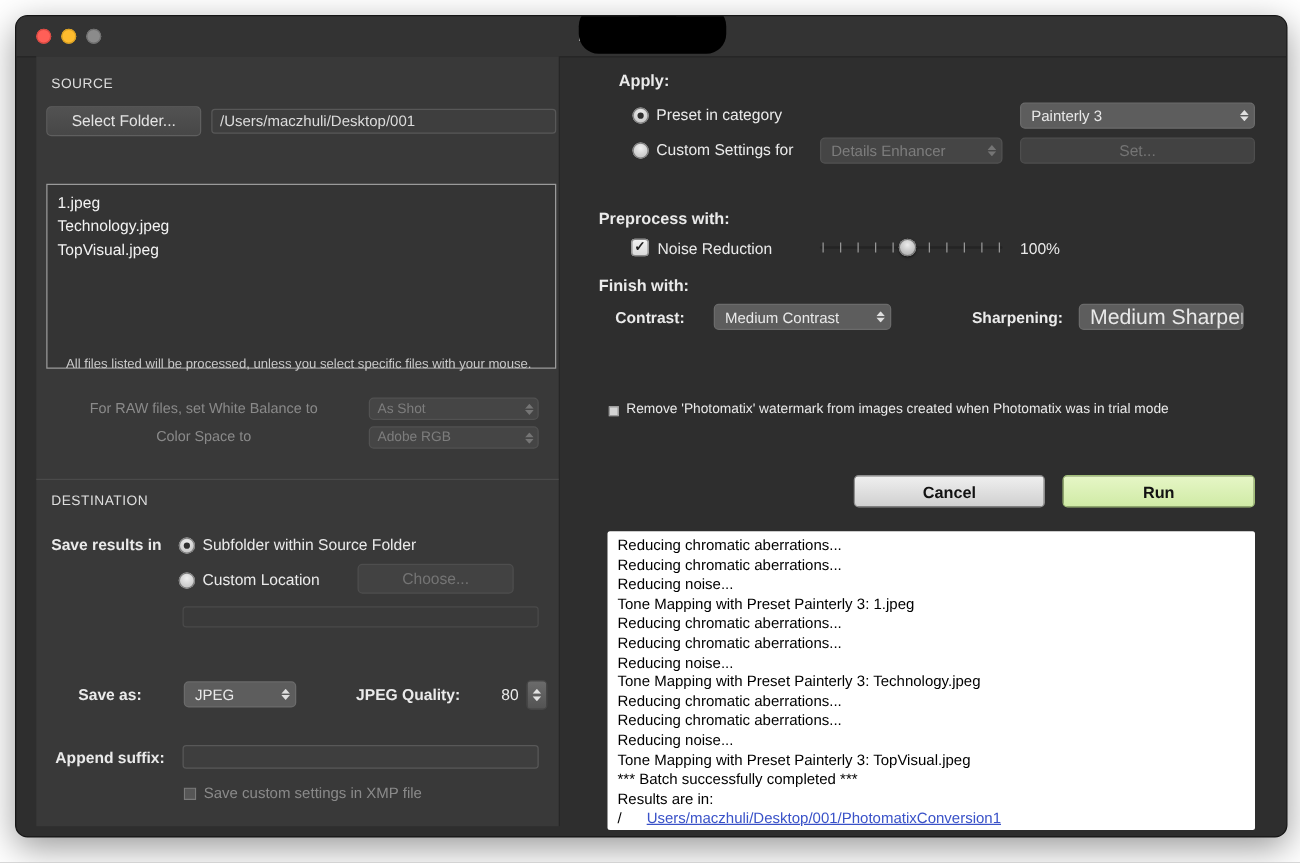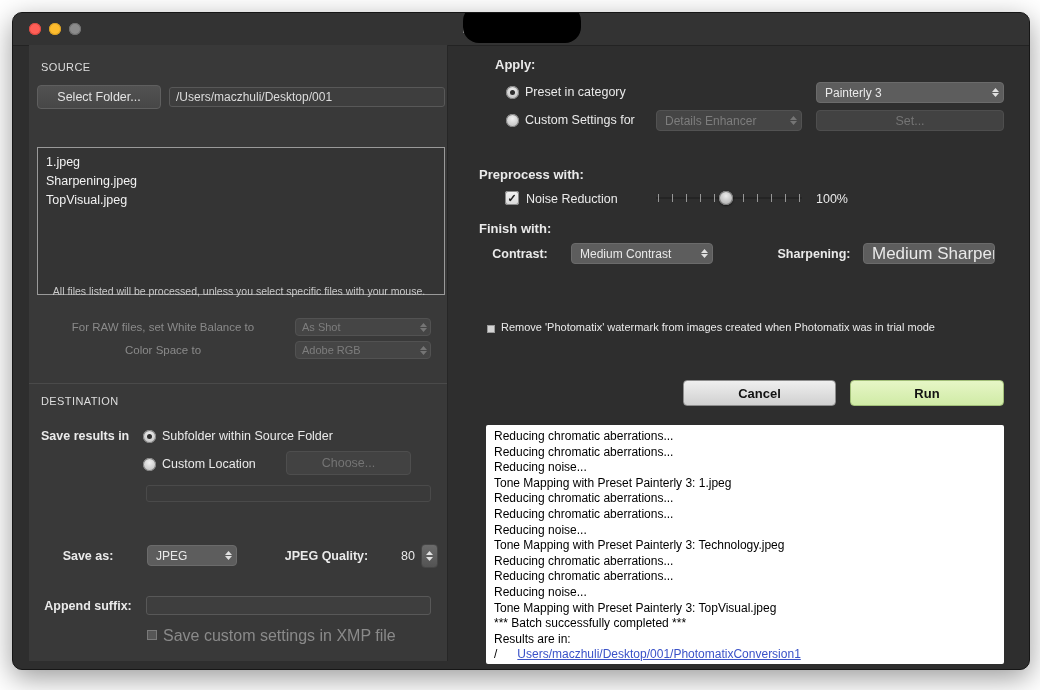--- a/index.html
+++ b/index.html
@@ -90,21 +90,21 @@
     </div>
 
     <div class="left-panel">
       <div class="heading" style="left:12px;top:16px;">SOURCE</div>
 
       <div class="btn btn-dark" style="left:8px;top:40px;width:124px;height:24px;">Select Folder...</div>
       <div class="field" style="left:140px;top:42px;width:276px;height:20px;">/Users/maczhuli/Desktop/001</div>
 
       <div class="file-list" style="left:8px;top:78px;width:408px;height:148px;">
           <div>1.jpeg</div>
-          <div>Sharpening.jpeg</div>
+          <div>Technology.jpeg</div>
           <div>TopVisual.jpeg</div>
         </div>
 
       <div class="note" style="left:4px;top:240px;width:412px;">All files listed will be processed, unless you select specific files with your mouse.</div>
 
       <div class="lbl dim right" style="left:8px;top:276px;width:252px;font-size:11.5px;">For RAW files, set White Balance to</div>
       <div class="popup small disabled" style="left:266px;top:273px;width:136px;height:18px;">
         <span>As Shot</span>
         <span class="arrows">
           <svg width="7" height="4" viewBox="0 0 7 4">
@@ -162,21 +162,21 @@
           </svg>
         <svg width="7" height="4" viewBox="0 0 7 4">
             <path d="M3.5 4 L0 0 H7 Z" fill="currentColor"></path>
           </svg>
       </div>
 
       <div class="lbl bold right" style="left:8px;top:554px;width:102px;">Append suffix:</div>
       <div class="field" style="left:117px;top:551px;width:285px;height:19px;"></div>
 
       <span class="xmpbox" style="left:118px;top:585px;"></span>
-      <div class="lbl dim" style="left:134px;top:582px;font-size:16px;">Save custom settings in XMP file</div>
+      <div class="lbl dim" style="left:134px;top:582px;font-size:12px;">Save custom settings in XMP file</div>
     </div>
 
     <div class="lbl bold" style="left:482px;top:44px;font-size:13px;">Apply:</div>
 
     <span class="radio on" style="left:493px;top:73px;"></span>
     <div class="lbl" style="left:512px;top:72px;">Preset in category</div>
     <div class="popup" style="left:803px;top:69px;width:188px;height:21px;">
       <span>Painterly 3</span>
       <span class="arrows">
         <svg width="7" height="4" viewBox="0 0 7 4">

